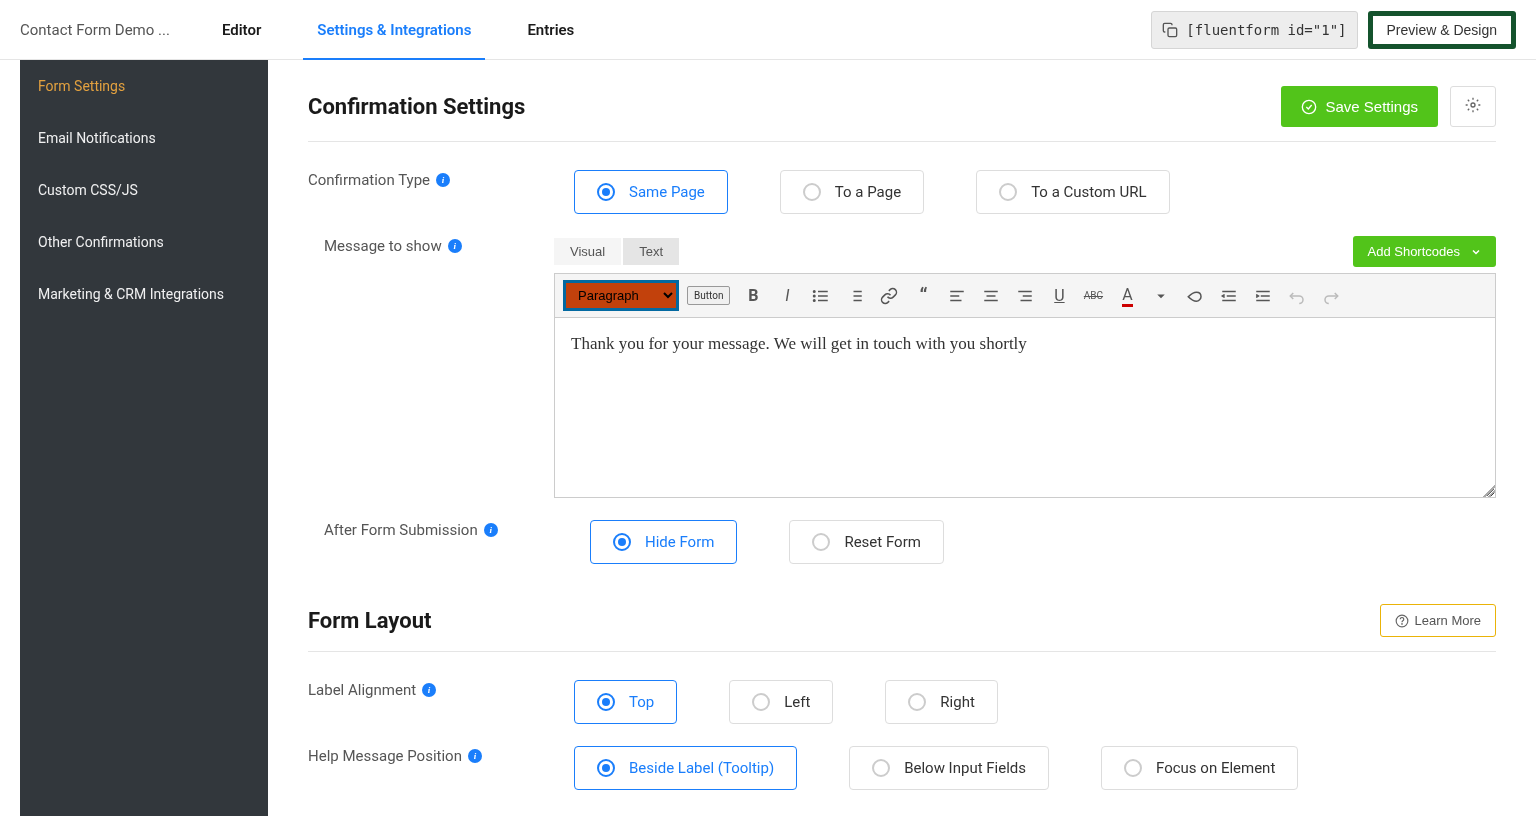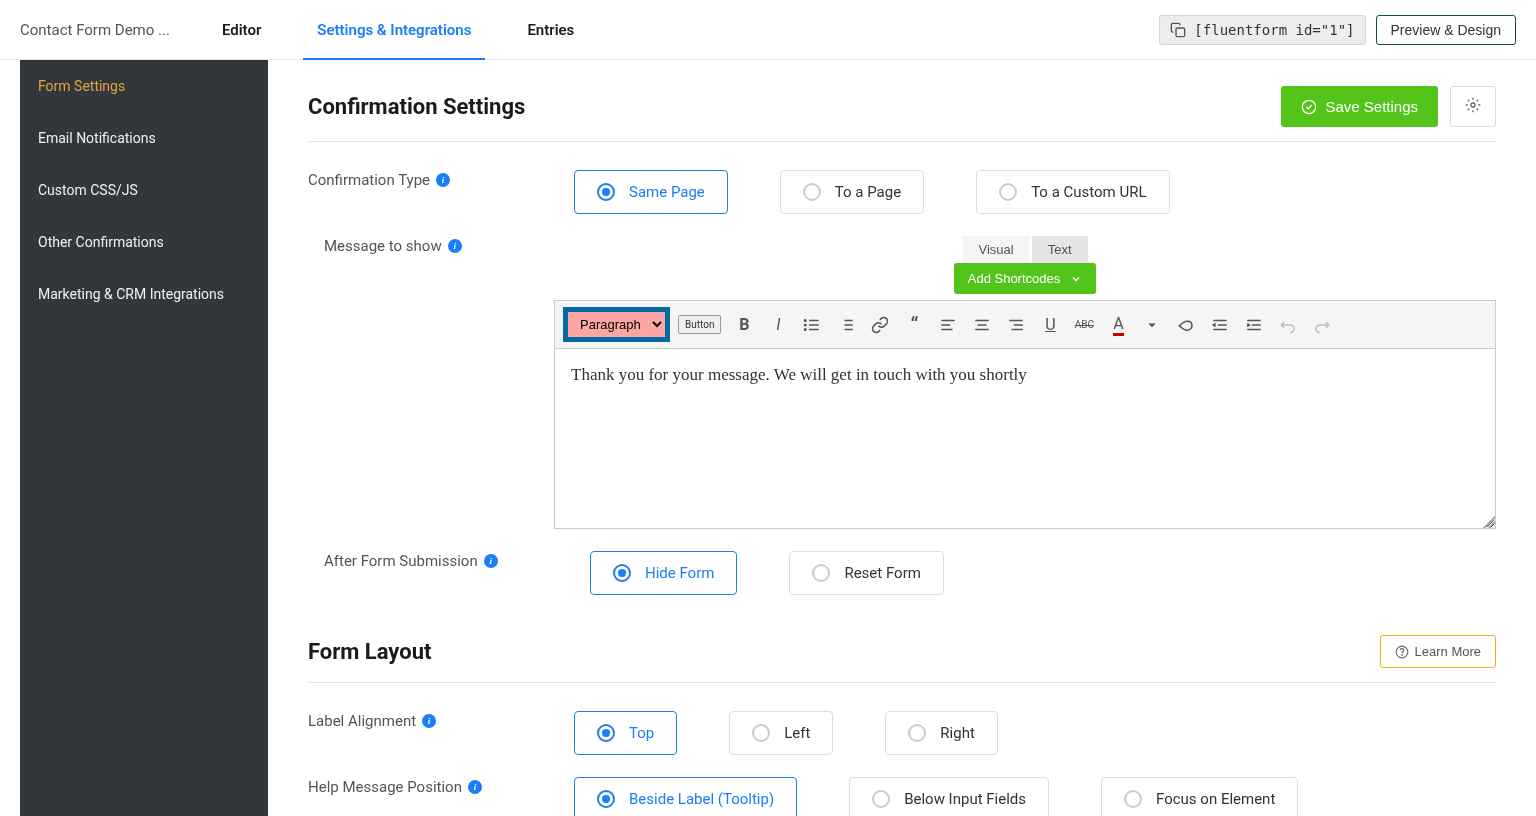--- a/index.html
+++ b/index.html
@@ -6,21 +6,21 @@
     body { font-family: -apple-system, BlinkMacSystemFont, "Segoe UI", Roboto, sans-serif; background: #fff; color: #333; }
     
     .topbar { display: flex; align-items: center; height: 60px; border-bottom: 1px solid #e5e5e5; padding: 0 20px; }
     .topbar-left { display: flex; gap: 48px; align-items: center; }
     .form-title { color: #555; font-size: 15px; }
     .topbar-link { font-size: 15px; font-weight: 600; color: #1a1a1a; text-decoration: none; cursor: pointer; padding: 0 4px; height: 60px; display: flex; align-items: center; position: relative; }
     .topbar-link.active { color: #1a7efb; }
     .topbar-link.active::after { content: ''; position: absolute; bottom: 0; left: -10px; right: -10px; height: 2px; background: #1a7efb; }
     .topbar-right { margin-left: auto; display: flex; gap: 10px; }
     .shortcode-btn { background: #ededed; border: 1px solid #d5d5d5; border-radius: 3px; padding: 6px 10px; font-size: 14px; color: #333; display: flex; align-items: center; gap: 8px; cursor: pointer; font-family: monospace; }
-    .preview-btn { background: #fff; border: 1px solid #14532d; border-radius: 3px; padding: 6px 14px; font-size: 14px; color: #333; cursor: pointer; }
+    .preview-btn { background: #fff; border: 5px solid #14532d; border-radius: 3px; padding: 6px 14px; font-size: 14px; color: #333; cursor: pointer; }
     
     .layout { display: flex; }
     .sidebar { width: 248px; background: #32373c; min-height: calc(100vh - 60px); flex-shrink: 0; margin-left: 20px; }
     .sidebar-item { padding: 18px 18px; color: #f0f0f1; font-size: 14px; cursor: pointer; }
     .sidebar-item.active { color: #e3a13f; }
     
     .main { flex: 1; padding: 26px 40px; }
     .section-header { display: flex; align-items: center; justify-content: space-between; margin-bottom: 14px; }
     .section-title { font-size: 22px; font-weight: 700; color: #1a1a1a; }
     .header-actions { display: flex; gap: 12px; }
@@ -35,28 +35,28 @@
     .info-icon { width: 14px; height: 14px; background: #1a7efb; border-radius: 50%; color: #fff; display: inline-flex; align-items: center; justify-content: center; font-size: 9px; font-weight: bold; font-style: italic; font-family: serif; }
     .form-control-col { flex: 1; display: flex; gap: 16px; flex-wrap: wrap; }
     
     .radio-option { border: 1px solid #ddd; border-radius: 4px; padding: 12px 22px; display: flex; align-items: center; gap: 14px; cursor: pointer; font-size: 15px; color: #333; background: #fff; margin-left: 36px; }
     .radio-option.selected { border-color: #1a7efb; color: #1a7efb; }
     .radio-circle { width: 18px; height: 18px; border-radius: 50%; border: 2px solid #ccc; display: inline-flex; align-items: center; justify-content: center; }
     .radio-option.selected .radio-circle { border-color: #1a7efb; }
     .radio-option.selected .radio-circle::after { content: ''; width: 8px; height: 8px; border-radius: 50%; background: #1a7efb; }
     
     .editor-block { flex: 1; }
-    .editor-tabs { display: flex; align-items: center; justify-content: space-between; margin-bottom: 0; flex-direction: column; }
+    .editor-tabs { display: flex; align-items: center; justify-content: space-between; margin-bottom: 0; }
     .editor-tabs-left { display: flex; gap: 2px; }
     .editor-tab { background: #e5e5e5; border: none; padding: 6px 16px; font-size: 13px; color: #555; cursor: pointer; }
     .editor-tab.active { background: #f5f5f5; }
     .add-shortcodes-btn { background: #52c41a; color: #fff; border: none; border-radius: 3px; padding: 8px 14px; font-size: 13px; font-weight: 500; cursor: pointer; display: flex; align-items: center; gap: 10px; }
     
     .toolbar { display: flex; align-items: center; gap: 4px; padding: 6px 8px; border: 1px solid #ccc; background: #f5f5f5; border-top-left-radius: 0; margin-top: 6px; }
-    .para-select { padding: 4px 8px; font-size: 13px; border: 5px solid #0369a1; background: #fca5a5; margin-right: 4px; width: 107px; }
+    .para-select { padding: 4px 8px; font-size: 13px; border: 3px solid #0369a1; background: #c2410c; margin-right: 4px; width: 116px; }
     .tb-button-label { font-size: 10px; border: 1px solid #999; background: #f0f0f0; padding: 3px 6px; border-radius: 2px; margin-right: 4px; }
     .tb-btn { width: 30px; height: 28px; display: flex; align-items: center; justify-content: center; cursor: pointer; color: #555; }
     .tb-btn svg { width: 18px; height: 18px; }
     
     .editor-area { border: 1px solid #ccc; border-top: none; padding: 16px; min-height: 180px; font-family: Georgia, serif; font-size: 17px; color: #333; background: #fff; resize: both; overflow: auto; position: relative; }
     .editor-area::after { content: ''; position: absolute; right: 0; bottom: 0; width: 12px; height: 12px; background: linear-gradient(135deg, transparent 50%, #aaa 50%, #aaa 60%, transparent 60%, transparent 70%, #aaa 70%, #aaa 80%, transparent 80%); }
     
     .section-header.sub { margin-top: 40px; }
     .learn-more-btn { background: #fff; border: 1px solid #eab308; border-radius: 3px; padding: 8px 14px; font-size: 13px; color: #555; cursor: pointer; display: flex; align-items: center; gap: 6px; }
   </style>

